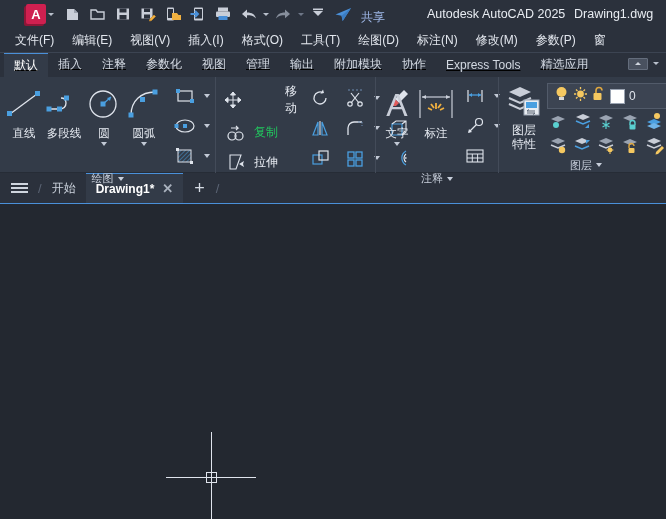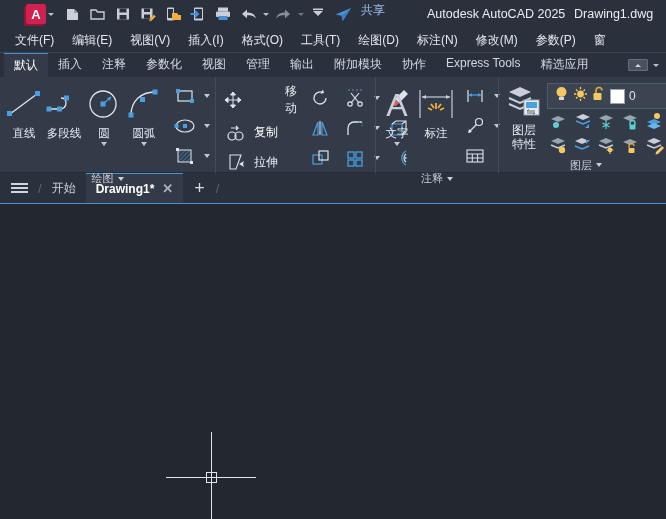--- a/index.html
+++ b/index.html
@@ -15,41 +15,41 @@
   .titlebar {
     height: 28px; background: #2b313c; display: flex; align-items: center;
     flex: 0 0 28px; position: relative;
   }
   .logo-a {
     width: 20px; height: 20px; margin-left: 26px; background: #cf2050;
     border-radius: 2px; color: #fff; font-weight: bold; font-size: 13px;
     display: flex; align-items: center; justify-content: center;
     box-shadow: -2px 2px 0 #8e1637;
   }
-  .qat { display: flex; align-items: flex-start; gap: 1px; margin-left: 6px; }
+  .qat { display: flex; align-items: flex-end; gap: 1px; margin-left: 6px; }
   .qicon { width: 24px; height: 24px; display: flex; align-items: center; justify-content: center; }
   .qicon svg { display: block; }
   .caret { width: 9px; height: 24px; display: flex; align-items: center; justify-content: center; }
   .caret::after { content: ""; border-left: 3px solid transparent; border-right: 3px solid transparent; border-top: 3.5px solid #b9c0cc; }
   .caret.dim::after { border-top-color: #6e7787; }
   .share-txt { color: #9fb8e8; font-size: 12px; margin-left: 5px; }
   .apptitle { color: #e8ecf2; font-size: 12.5px; position: absolute; left: 427px; }
   .docname { color: #e8ecf2; font-size: 12.5px; position: absolute; left: 574px; text-align: right; }
 
   
   .menubar {
     height: 25px; flex: 0 0 25px; background: #2b313c; display: flex; align-items: center;
     border-bottom: 1px solid #3c4452; padding-left: 6px;
   }
   .menu-item { color: #e3e7ee; font-size: 12px; padding: 3px 9px; white-space: nowrap; }
 
   
   .ribbontabs {
-    height: 24px; flex: 0 0 24px; background: #2b313c; display: flex; align-items: flex-start;
-    padding-left: 4px; position: relative;
+    height: 24px; flex: 0 0 24px; background: #2b313c; display: flex; align-items: center;
+    padding-left: 4px; position: relative; text-decoration: underline;
   }
   .rtab { color: #d3d9e2; font-size: 12px; padding: 3px 10px 4px 10px; white-space: nowrap; }
   .rtab.active { background: #333b48; color: #ffffff; border-top: 1px solid #4a90d9; }
   .rtab-min { margin-left: auto; margin-right: 6px; display: flex; align-items: center; gap: 3px; padding-bottom: 3px; }
   .minbox { width: 20px; height: 12px; background: #49515f; border: 1px solid #646d7c; border-radius: 1px; display:flex; align-items:center; justify-content:center; }
   .minbox::after { content:""; border-left:3px solid transparent; border-right:3px solid transparent; border-bottom:3.5px solid #cfd5de; }
 
   
   .ribbon {
     height: 96px; flex: 0 0 96px; background: #333b48; display: flex;
@@ -328,21 +328,21 @@
             <span style="color:#e6eaf1;font-size:12px;margin-left:38px;">移动</span>
           </div>
           <div class="medrow">
             <span class="medbtn">
               <svg width="22" height="20" viewBox="0 0 22 20">
                   <circle cx="6" cy="14" r="4" fill="none" stroke="#dfe4ec" stroke-width="1.2"></circle>
                   <circle cx="13" cy="14" r="4" fill="none" stroke="#dfe4ec" stroke-width="1.2"></circle>
                   <path d="M5 6h7l-2-2M12 6l-2 2" fill="none" stroke="#dfe4ec" stroke-width="1.1"></path>
                 </svg>
             </span>
-            <span style="color:#ffffff;font-size:12px;">复制</span>
+            <span style="color:#22c55e;font-size:12px;">复制</span>
           </div>
           <div class="medrow">
             <span class="medbtn">
               <svg width="22" height="20" viewBox="0 0 22 20">
                   <path d="M4 3v14h6l5-14z" fill="none" stroke="#dfe4ec" stroke-width="1.1"></path>
                   <path d="M13 12l5 3-1-3 1-3z" fill="#dfe4ec"></path>
                 </svg>
             </span>
             <span style="color:#e6eaf1;font-size:12px;text-align:center;">拉伸</span>
           </div>

